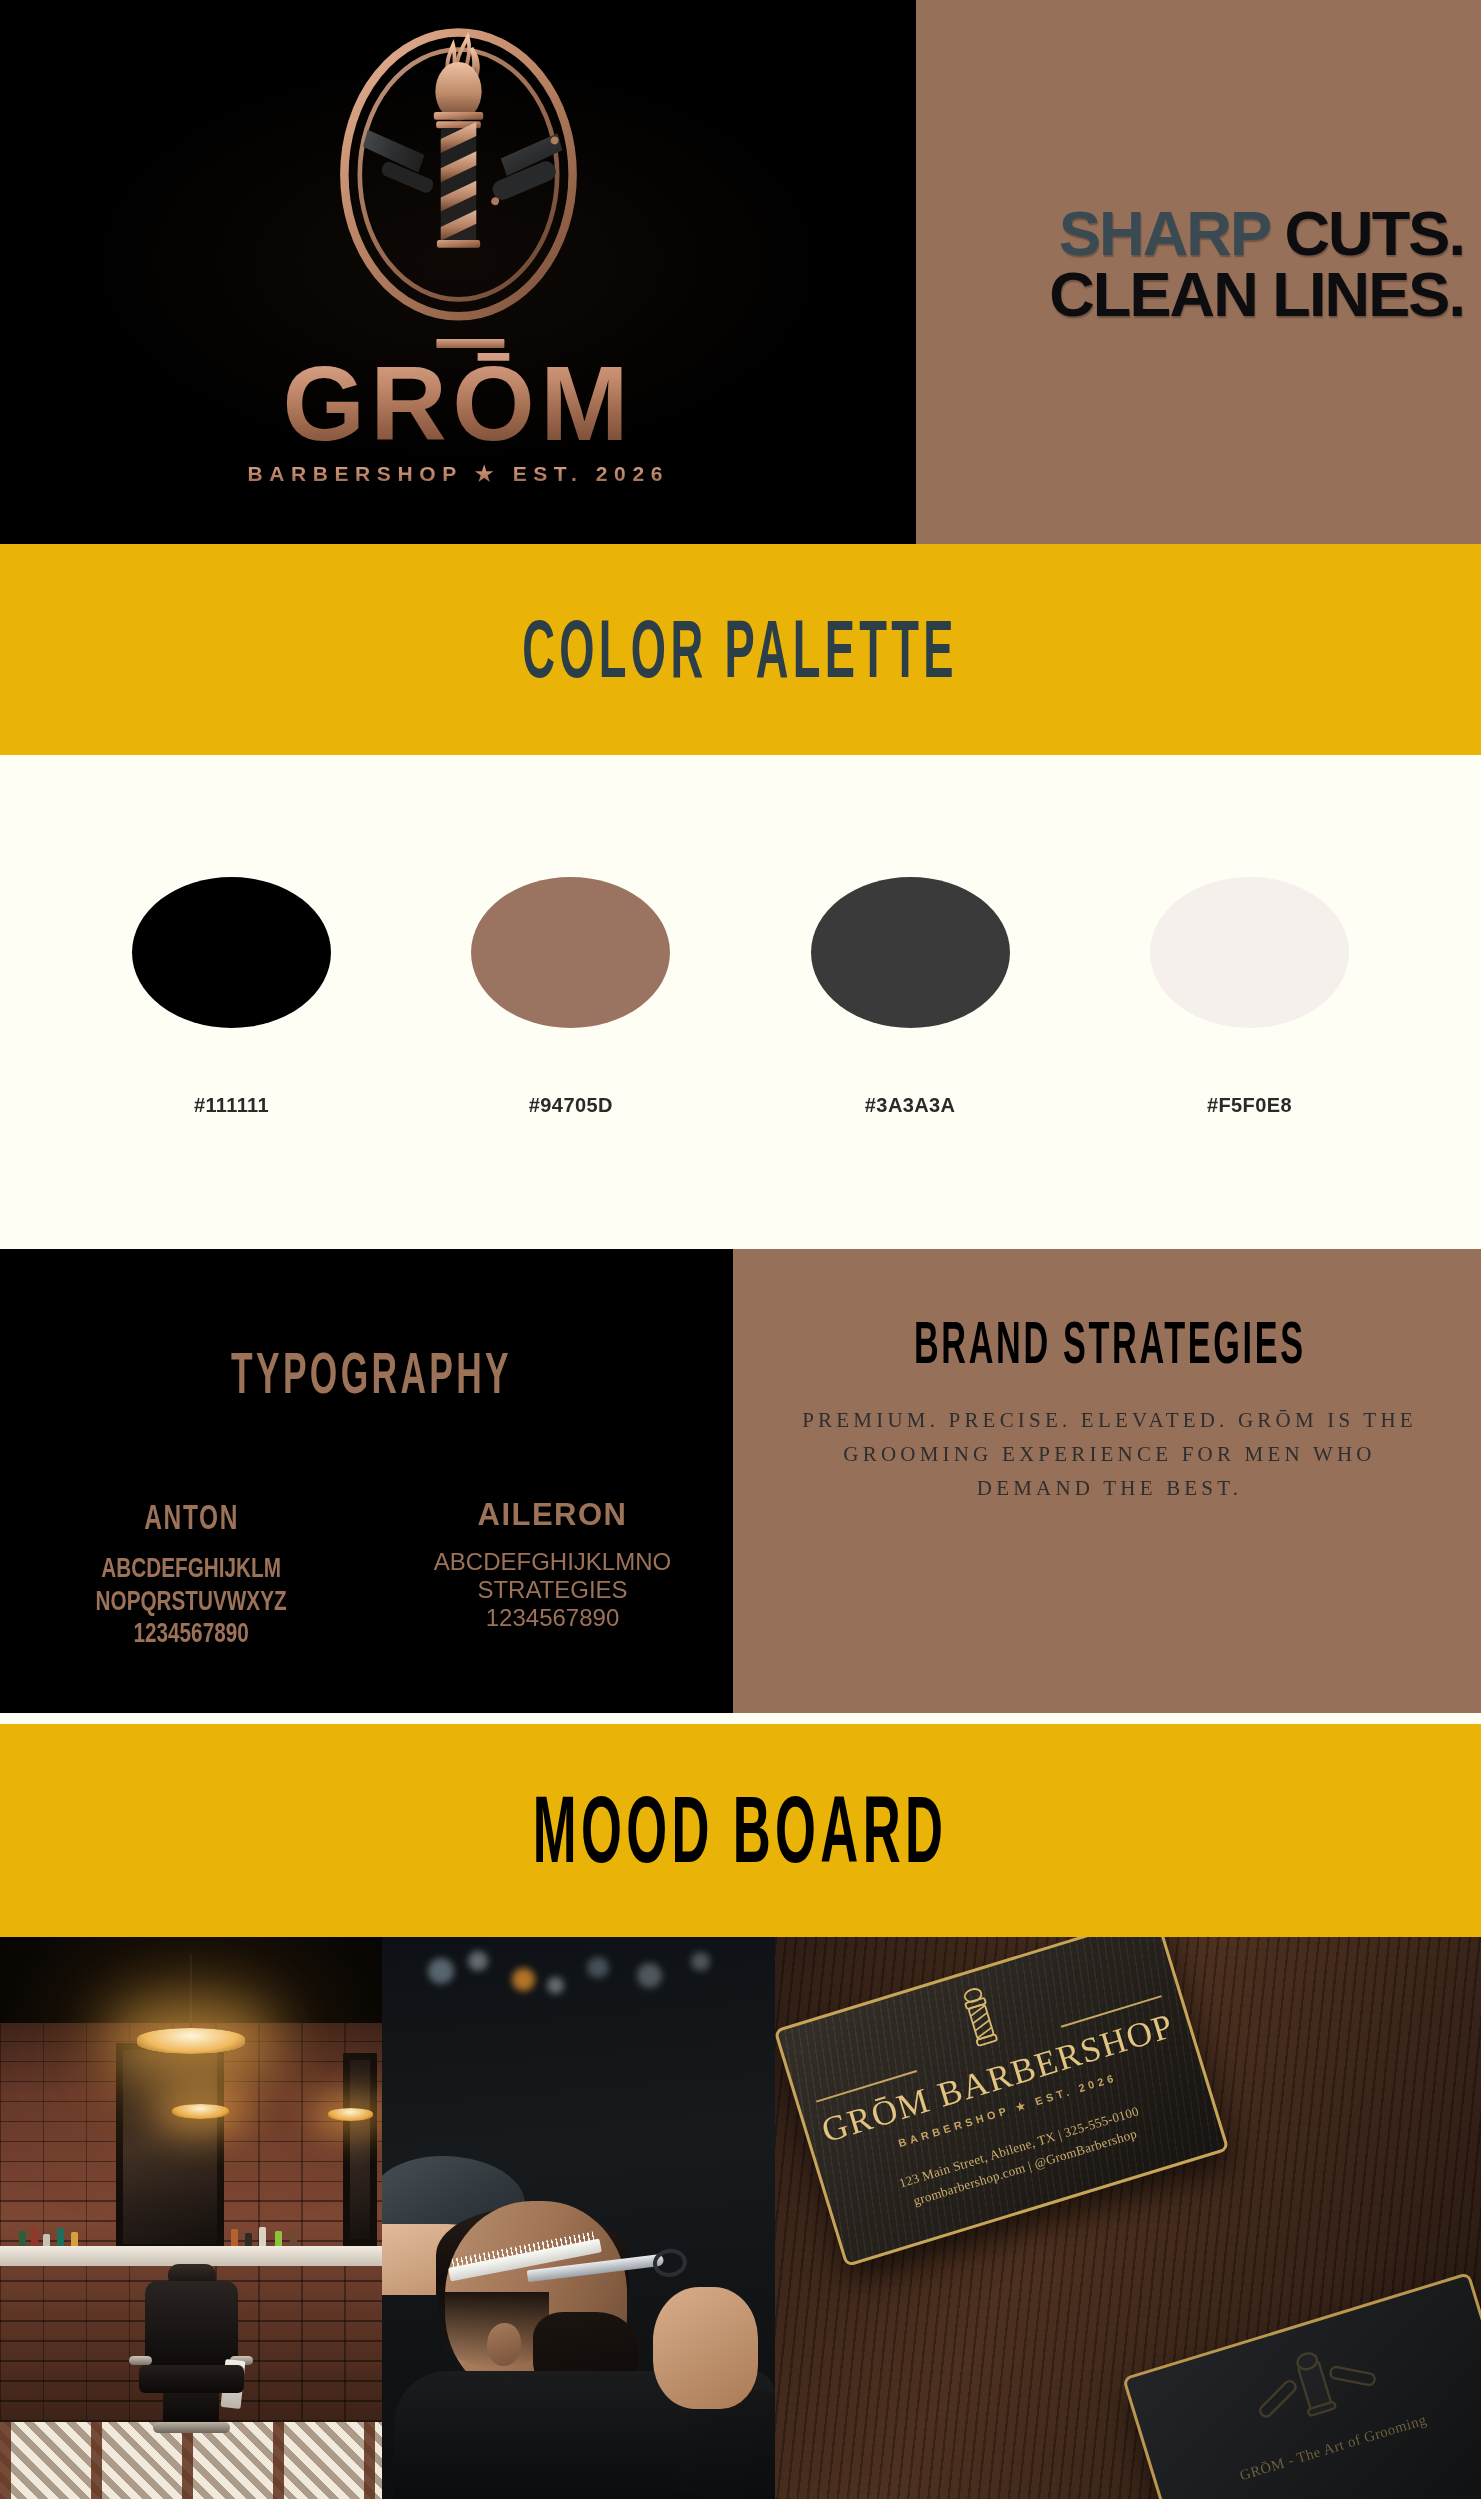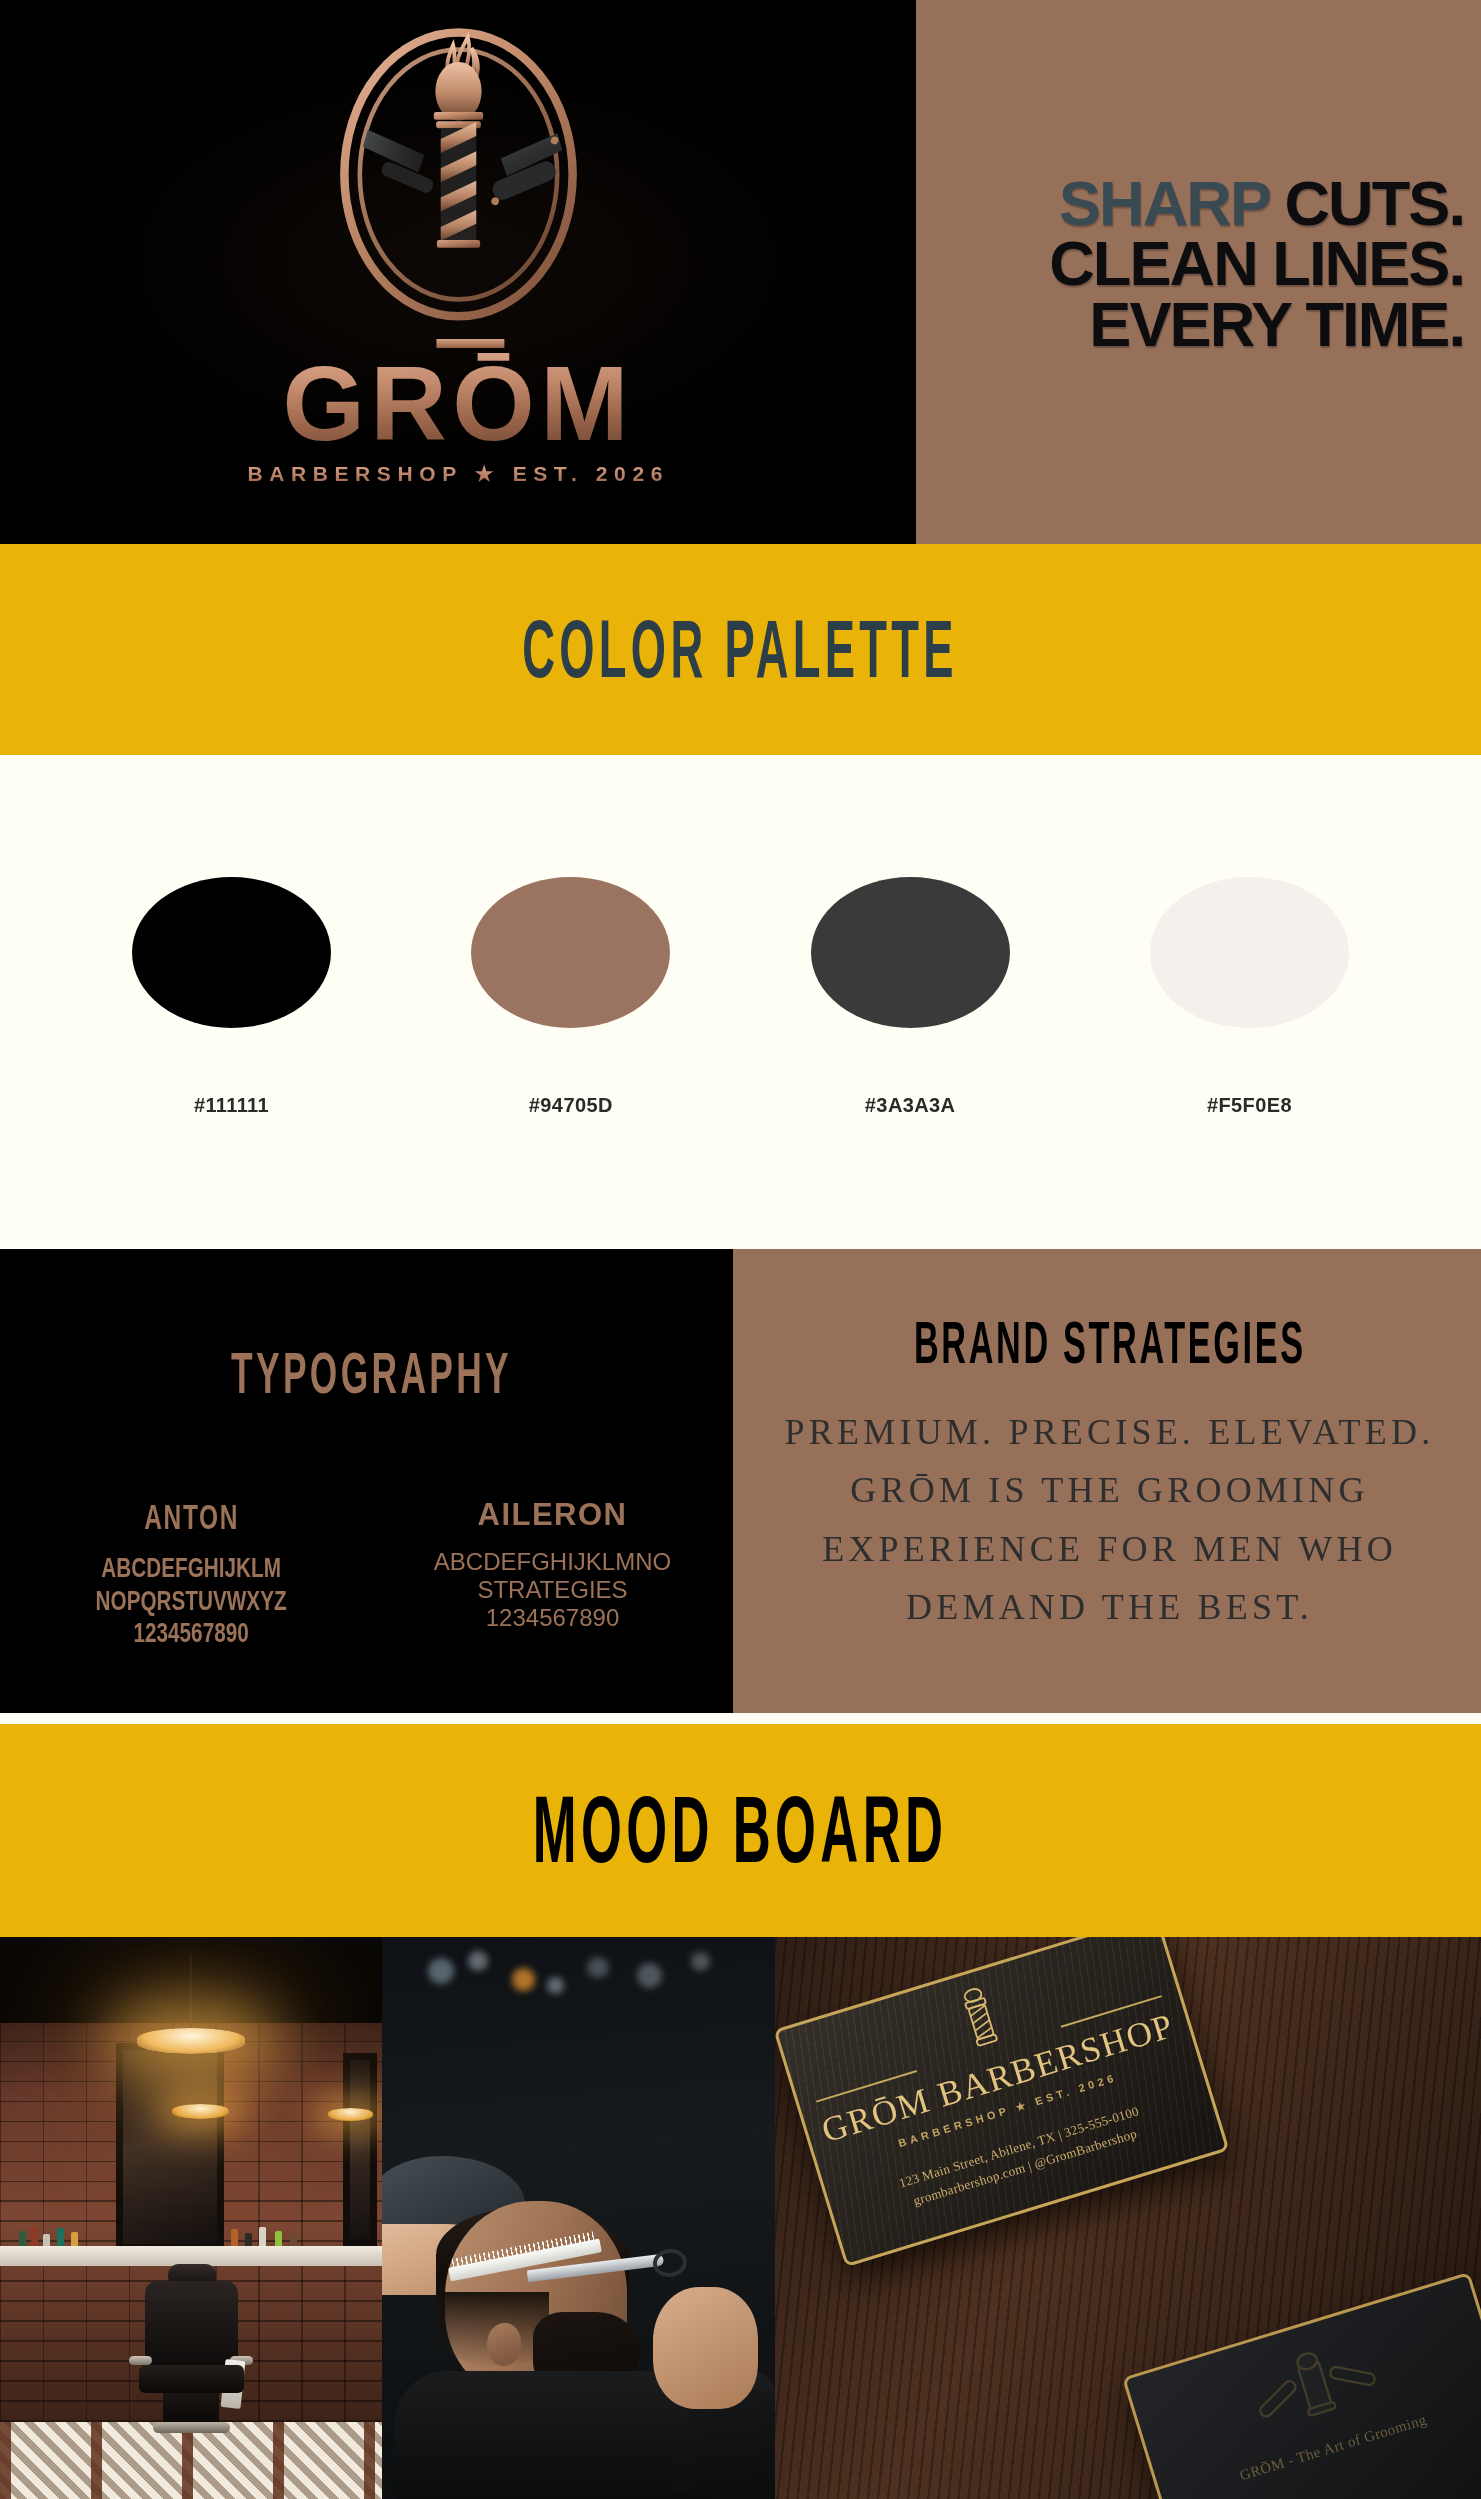--- a/index.html
+++ b/index.html
@@ -136,21 +136,21 @@
     padding:60px 43px 0 48px;
   }
   .strat-title {
     font-weight:bold; font-size:59px; color:#000000;
     transform:scaleX(0.58); transform-origin:center;
     letter-spacing:4.6px; white-space:nowrap;
   }
   .strat-body {
     margin-top:26px;
     font-family:"Liberation Serif", serif;
-    font-size:36px; line-height:1.62; letter-spacing:4.2px;
+    font-size:21px; line-height:1.62; letter-spacing:4.2px;
     color:#2e2e2e; text-align:center;
   }
 
   
   .cream-strip { width:1481px; height:10.8px; background:#FFFEF5; }
 
   
   .mood { width:1481px; height:565px; display:flex; }
   .mimg { position:relative; overflow:hidden; }
   .m1 { width:382px; background:#120c08; }
@@ -440,21 +440,20 @@
       <div class="tagline-sub">BARBERSHOP ★ EST. 2026</div>
     </div>
     <div class="logo-vignette"></div>
   </div>
 
   <div class="hero-tag">
     <div class="tag-line">
       <span class="soft">SHARP</span><span> CUTS.</span>
     </div>
     <div class="tag-line">CLEAN LINES.</div>
-    <div class="tag-line">EVERY TIME.</div>
   </div>
 </div>
 
 <div class="band" id="band-palette">
   <div class="band-title">COLOR PALETTE</div>
 </div>
 
 <div class="palette">
   <div class="swatch-row">
     <div class="swatch">

